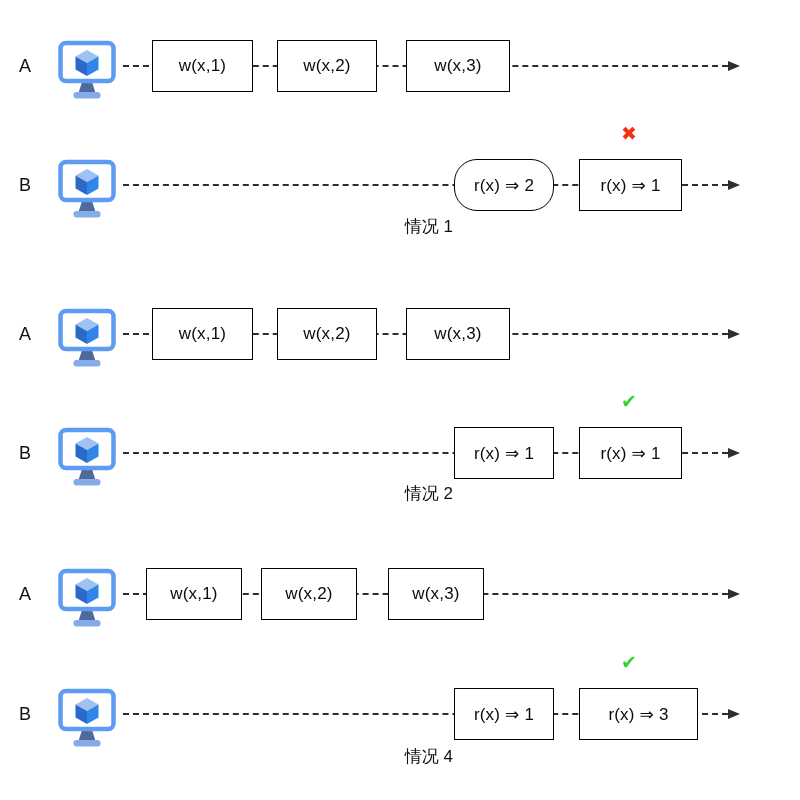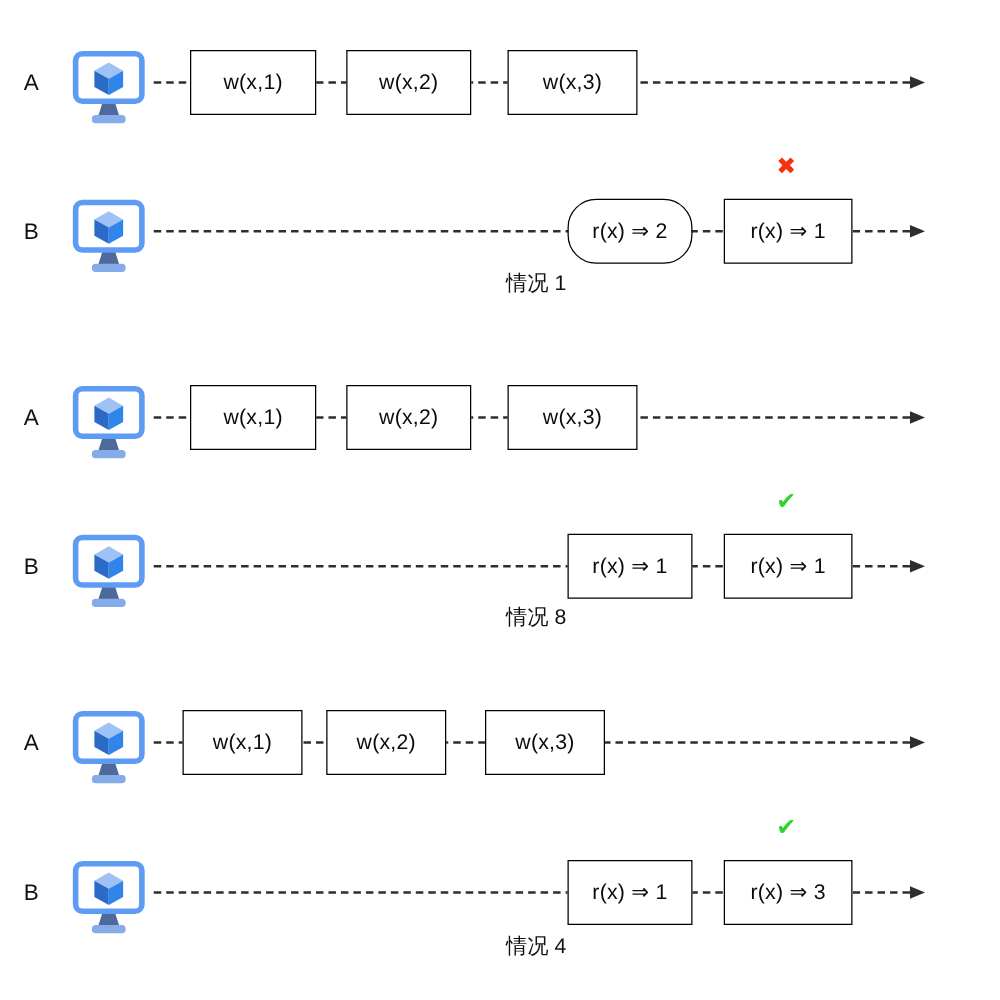--- a/index.html
+++ b/index.html
@@ -110,21 +110,21 @@
     <polygon points="30,10 41.5,16.5 30,23 18.5,16.5" fill="#9dc2f3"></polygon>
     <polygon points="18.5,16.5 30,23 30,36 18.5,29.5" fill="#2b6ac6"></polygon>
     <polygon points="41.5,16.5 30,23 30,36 41.5,29.5" fill="#2f85e9"></polygon>
   </svg></div>
         <div class="timeline-line" style="left: 123px; top: 452px; width: 605px;"></div>
         <div class="arrow-head" style="left: 728px; top: 448px;"></div>
         <div class="op-box" style="left: 454px; width: 100px; top: 427px;">r(x) ⇒ 1</div>
         <div class="op-box" style="left: 579px; width: 103px; top: 427px;">r(x) ⇒ 1</div>
         <div class="badge" style="left: 611px; top: 392px; color: rgb(47, 211, 44);">✔</div>
       </div>
-      <div class="caption" style="left: 313px; top: 483px;">情况 8</div>
+      <div class="caption" style="left: 313px; top: 483px;">情况 2</div>
     </div>
     <div>
       <div>
         <div class="row-label" style="left: 12px; top: 582px;">A</div>
         <div class="vm-icon-wrap" style="left: 57px; top: 568px;"><svg viewBox="0 0 60 62" width="60" height="62" xmlns="http://www.w3.org/2000/svg">
     <polygon points="25,42 35,42 38.5,53 21.5,53" fill="#50699b"></polygon>
     <rect x="16.5" y="52" width="27" height="6.5" rx="3" fill="#85abe8"></rect>
     <rect x="3.5" y="3" width="53" height="38" rx="5.5" fill="#ffffff" stroke="#5e9bf2" stroke-width="4.5"></rect>
     <polygon points="30,10 41.5,16.5 30,23 18.5,16.5" fill="#9dc2f3"></polygon>
     <polygon points="18.5,16.5 30,23 30,36 18.5,29.5" fill="#2b6ac6"></polygon>
@@ -142,18 +142,18 @@
     <polygon points="25,42 35,42 38.5,53 21.5,53" fill="#50699b"></polygon>
     <rect x="16.5" y="52" width="27" height="6.5" rx="3" fill="#85abe8"></rect>
     <rect x="3.5" y="3" width="53" height="38" rx="5.5" fill="#ffffff" stroke="#5e9bf2" stroke-width="4.5"></rect>
     <polygon points="30,10 41.5,16.5 30,23 18.5,16.5" fill="#9dc2f3"></polygon>
     <polygon points="18.5,16.5 30,23 30,36 18.5,29.5" fill="#2b6ac6"></polygon>
     <polygon points="41.5,16.5 30,23 30,36 41.5,29.5" fill="#2f85e9"></polygon>
   </svg></div>
         <div class="timeline-line" style="left: 123px; top: 713px; width: 605px;"></div>
         <div class="arrow-head" style="left: 728px; top: 709px;"></div>
         <div class="op-box" style="left: 454px; width: 100px; top: 688px;">r(x) ⇒ 1</div>
-        <div class="op-box" style="left: 579px; width: 103px; top: 688px;">r(x) ⇒ 3</div>
+        <div class="op-box" style="left: 579px; width: 119px; top: 688px;">r(x) ⇒ 3</div>
         <div class="badge" style="left: 611px; top: 653px; color: rgb(47, 211, 44);">✔</div>
       </div>
       <div class="caption" style="left: 313px; top: 746px;">情况 4</div>
     </div>
   </div>
 
 </body></html>

